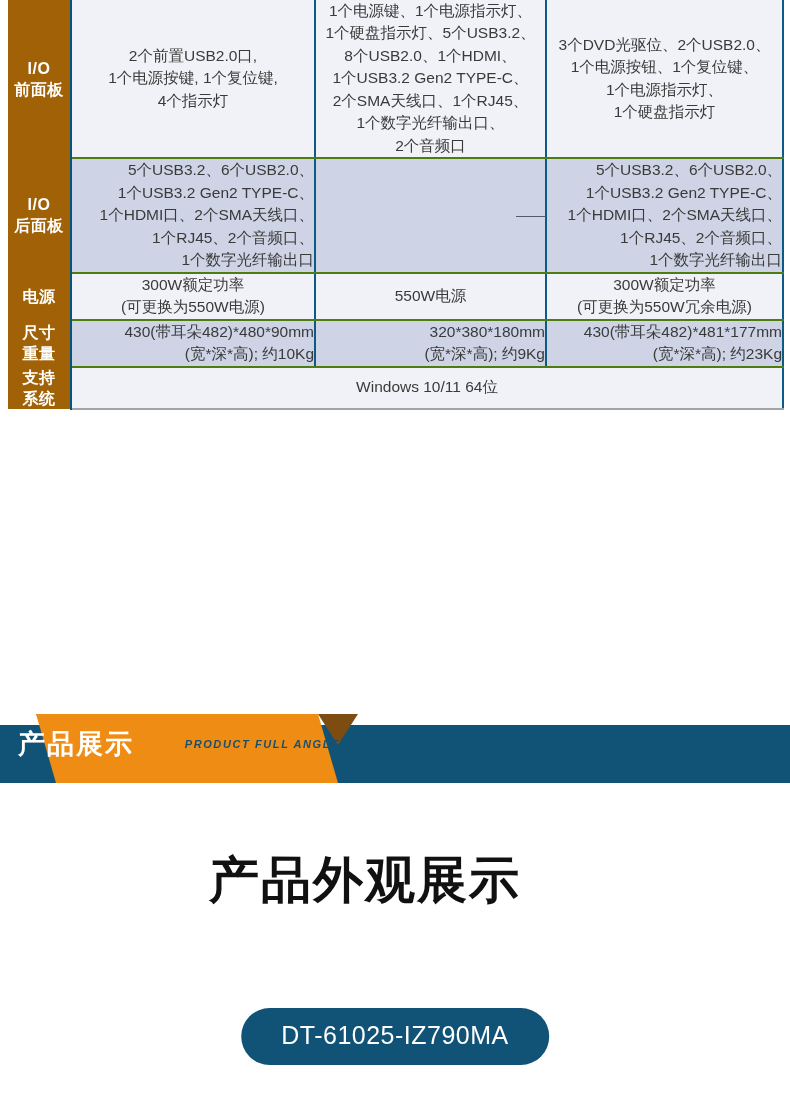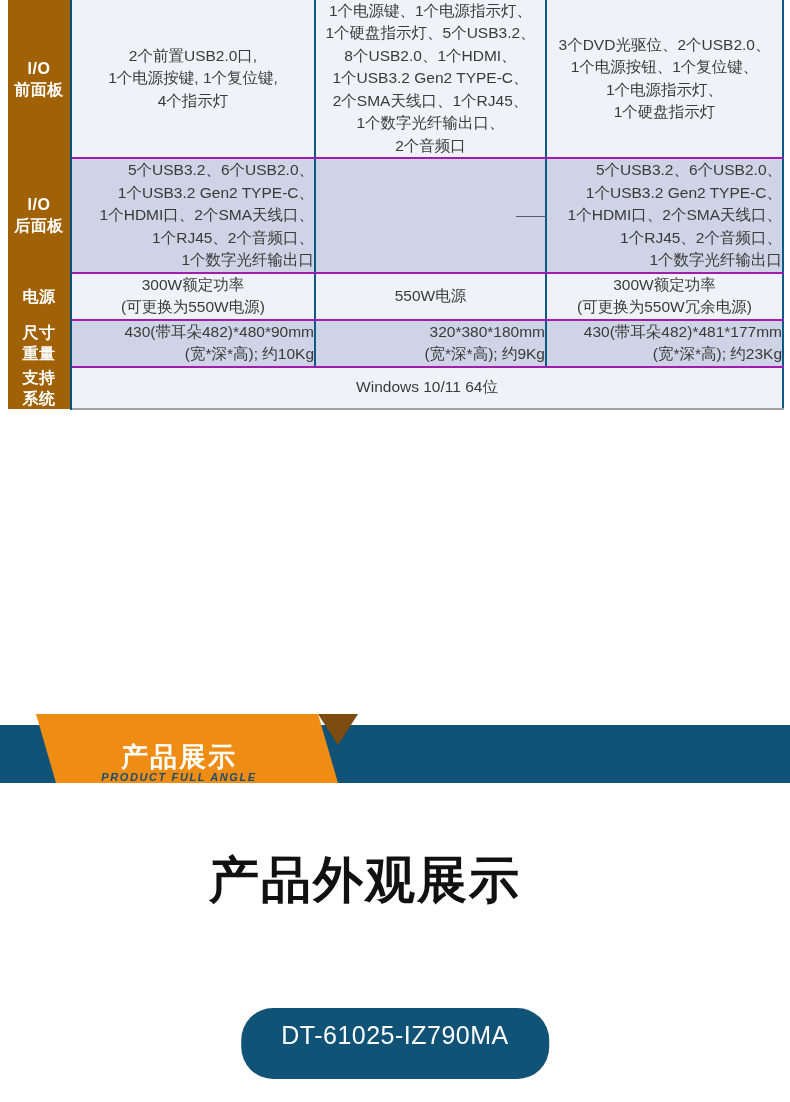--- a/index.html
+++ b/index.html
@@ -41,21 +41,21 @@
   }
   .row-label .lbl-line { display: block; white-space: nowrap; }
 
   .cell {
     text-align: center;
     color: #3a3a3a;
     font-size: 15.5px;
     line-height: 1.45;
     padding: 10px 8px;
     border-right: 2px solid #0d5a86;
-    border-bottom: 2px solid #a21caf;
+    border-bottom: 2px solid #4d7c0f;
   }
   .cell.last-col { border-right: 2px solid #0d5a86; }
   .cell.last-row { border-bottom: 2px solid #a3a3a3; }
   .cell .ln { display: block; white-space: nowrap; }
 
   tr.band-light .cell { background: #f0f2f7; }
   tr.band-dark  .cell { background: #ced4e5; text-align: right; }
 
   .col-a { width: 244px; }
   .col-b { width: 231px; }
@@ -72,23 +72,23 @@
     height: 78px;
   }
   .banner svg { display: block; }
   .banner-text-wrap {
     position: absolute;
     left: 0;
     top: 0;
     width: 340px;
     height: 78px;
     display: flex;
-    flex-direction: column;
+    flex-direction: row;
     align-items: center;
-    justify-content: flex-end;
+    justify-content: space-between;
     pointer-events: none;
   }
   .banner-cn {
     color: #ffffff;
     font-size: 27px;
     font-weight: bold;
     letter-spacing: 2px;
     line-height: 1.05;
     margin-left: 18px;
   }
@@ -118,21 +118,21 @@
   .model-pill {
     position: absolute;
     left: 50%;
     transform: translateX(-50%);
     top: 1008px;
     background: #115377;
     color: #ffffff;
     font-size: 25px;
     letter-spacing: 0.5px;
     border-radius: 32px;
-    padding: 13px 40px 29px 40px;
+    padding: 13px 40px 15px 40px;
     white-space: nowrap;
   }
 </style>
 </head>
 <body>
 
 <table class="spec-table">
   <colgroup>
     <col style="width:63px">
     <col class="col-a">

